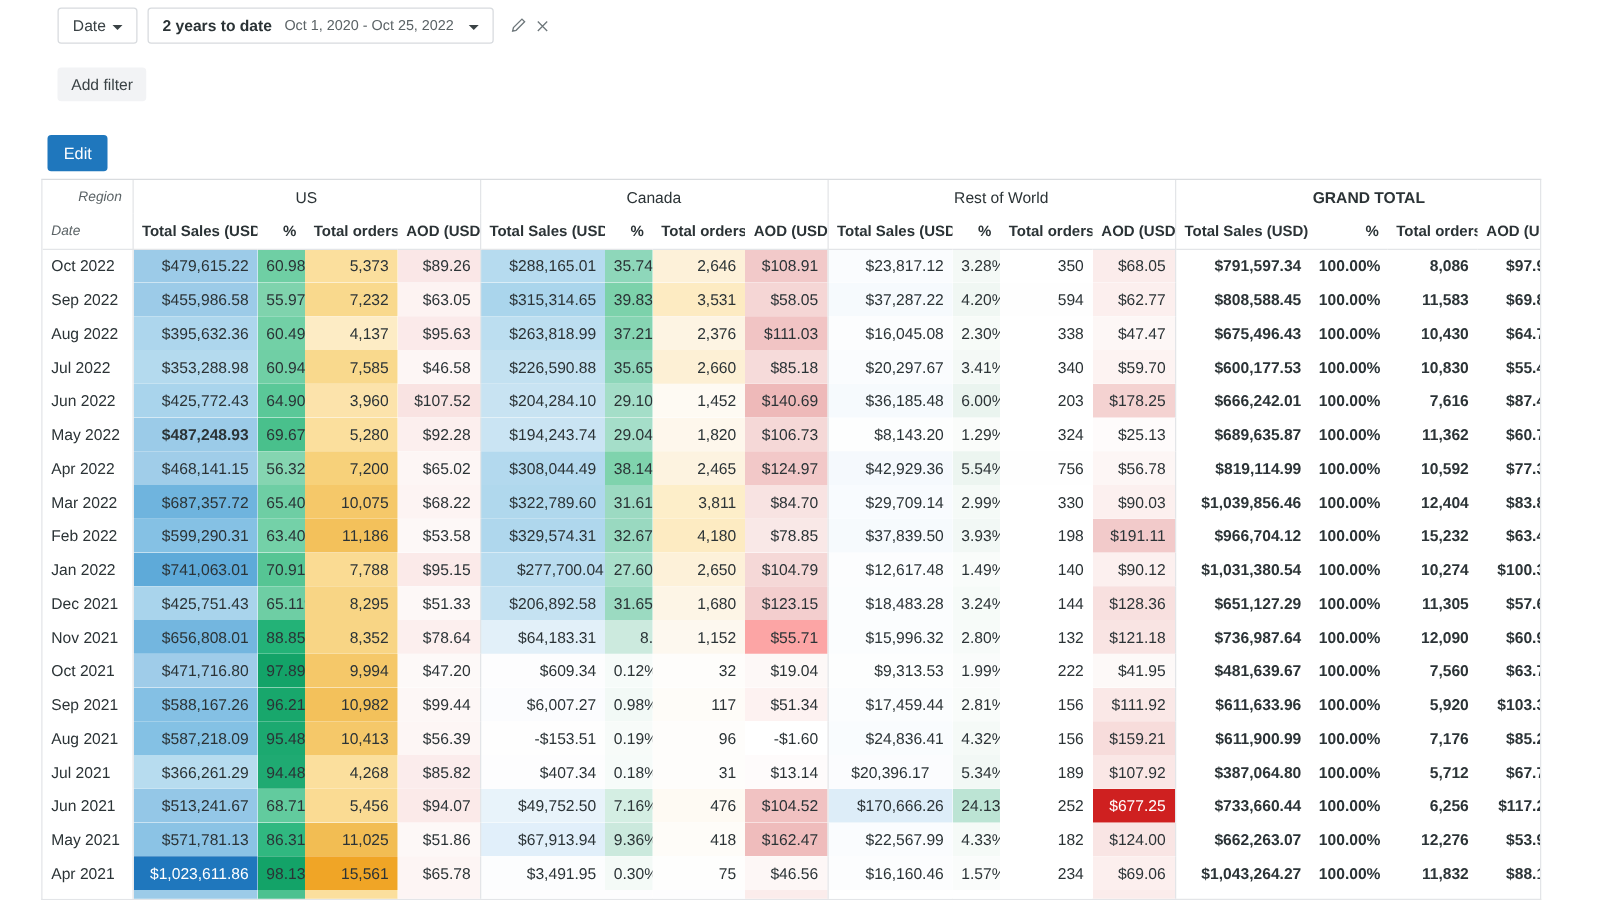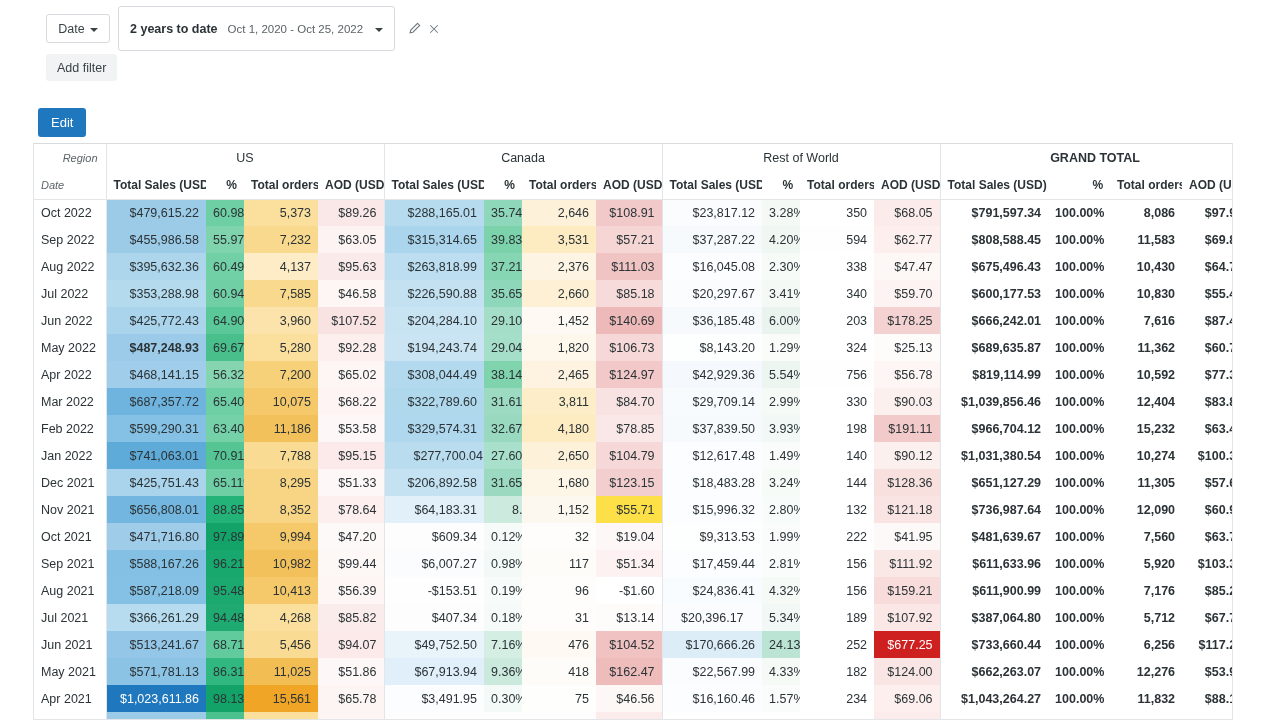--- a/index.html
+++ b/index.html
@@ -24,21 +24,21 @@
     font-size: 12.5px; display: flex; align-items: center;
     justify-content: center; gap: 5px; padding: 0 11px;
     cursor: pointer;
   }
   .caret-down {
     width: 0; height: 0; border-left: 4px solid transparent;
     border-right: 4px solid transparent; border-top: 4.5px solid #3a4245;
     display: inline-block; margin-top: 2px;
   }
   .range-pill {
-    margin-left: 8px; height: 45px;
+    margin-left: 8px; height: 29px;
     border: 1px solid #d7dade; border-radius: 3px;
     background: #fff; display: flex; align-items: center;
     padding: 0 11px; gap: 10px; cursor: pointer;
   }
   .range-pill .label { font-size: 12.5px; font-weight: bold; color: #2b3336; }
   .range-pill .range { font-size: 11.5px; color: #5b6366; }
   .icon-btn {
     margin-left: 10px; width: 18px; height: 18px;
     display: flex; align-items: center; justify-content: center;
     cursor: pointer; color: #6f787c;
@@ -243,21 +243,21 @@
           </tr>
           <tr>
             <td class="date">Sep 2022</td>
             <td style="background: rgb(156, 203, 232);">$455,986.58</td>
             <td style="background: rgb(127, 211, 173);">55.97%</td>
             <td style="background: rgb(249, 217, 141);">7,232</td>
             <td class="seg-end" style="background: rgb(253, 243, 242);">$63.05</td>
             <td style="background: rgb(170, 213, 236);">$315,314.65</td>
             <td style="background: rgb(124, 210, 171);">39.83%</td>
             <td style="background: rgb(253, 235, 194);">3,531</td>
-            <td class="seg-end" style="background: rgb(245, 214, 213);">$57.21</td>
+            <td class="seg-end" style="background: rgb(245, 214, 213);">$58.05</td>
             <td style="background: rgb(246, 250, 253);">$37,287.22</td>
             <td style="background: rgb(240, 247, 243);">4.20%</td>
             <td style="background: rgb(254, 254, 254);">594</td>
             <td class="seg-end" style="background: rgb(252, 239, 238);">$62.77</td>
             <td class="gt">$808,588.45</td>
             <td class="gt">100.00%</td>
             <td class="gt">11,583</td>
             <td class="gt">$69.81</td>
           </tr>
           <tr>
@@ -433,21 +433,21 @@
           </tr>
           <tr>
             <td class="date">Nov 2021</td>
             <td style="background: rgb(115, 182, 223);">$656,808.01</td>
             <td style="background: rgb(35, 178, 119);">88.85%</td>
             <td style="background: rgb(248, 213, 133);">8,352</td>
             <td class="seg-end" style="background: rgb(252, 239, 238);">$78.64</td>
             <td style="background: rgb(226, 240, 249);">$64,183.31</td>
             <td style="background: rgb(204, 234, 222); padding-left: 28px;">8.36%</td>
             <td style="background: rgb(253, 248, 239);">1,152</td>
-            <td class="seg-end" style="background: #fde047;">$55.71</td>
+            <td class="seg-end" style="background: #fca5a5;">$55.71</td>
             <td style="background: rgb(251, 253, 254);">$15,996.32</td>
             <td style="background: rgb(247, 251, 249);">2.80%</td>
             <td style="background: rgb(255, 255, 255);">132</td>
             <td class="seg-end" style="background: rgb(249, 228, 227);">$121.18</td>
             <td class="gt">$736,987.64</td>
             <td class="gt">100.00%</td>
             <td class="gt">12,090</td>
             <td class="gt">$60.96</td>
           </tr>
           <tr>

